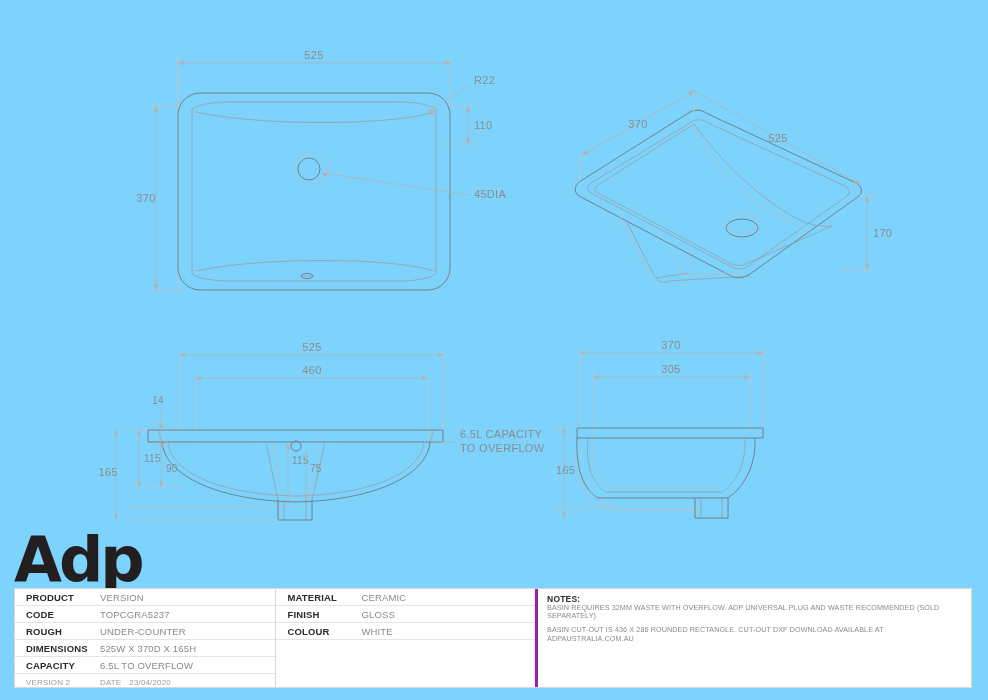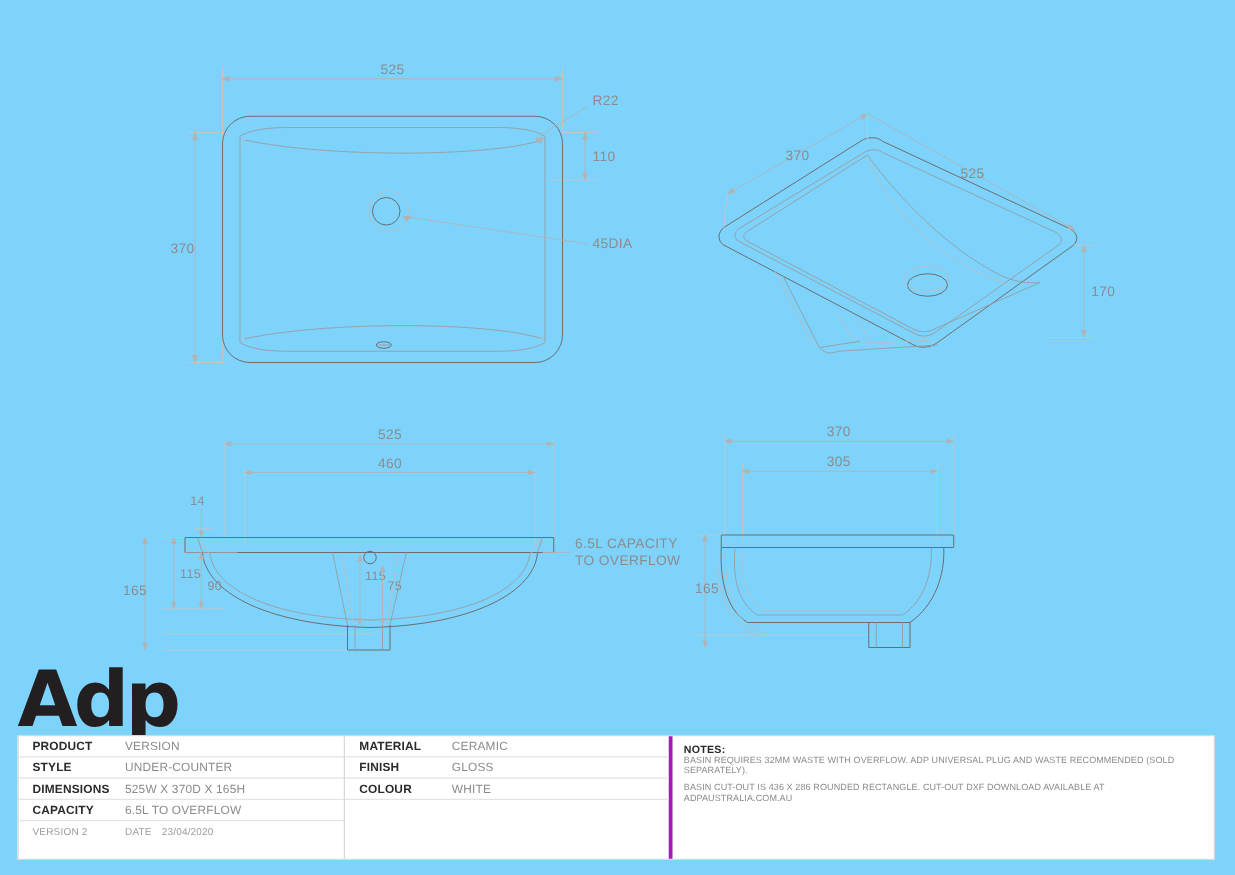--- a/index.html
+++ b/index.html
@@ -359,21 +359,25 @@
   </div>
 
   <div id="spec-table">
 
     <div class="tbl-col col-a">
       <div class="spec-row">
         <span class="k">PRODUCT</span>
         <span class="v">VERSION</span>
       </div>
       <div class="spec-row">
-        <span class="k">STYLE</span>
+        <span class="k">CODE</span>
+        <span class="v">TOPCGRA5237</span>
+      </div>
+      <div class="spec-row">
+        <span class="k">ROUGH</span>
         <span class="v">UNDER-COUNTER</span>
       </div>
       <div class="spec-row">
         <span class="k">DIMENSIONS</span>
         <span class="v">525W X 370D X 165H</span>
       </div>
       <div class="spec-row">
         <span class="k">CAPACITY</span>
         <span class="v">6.5L  TO OVERFLOW</span>
       </div>

